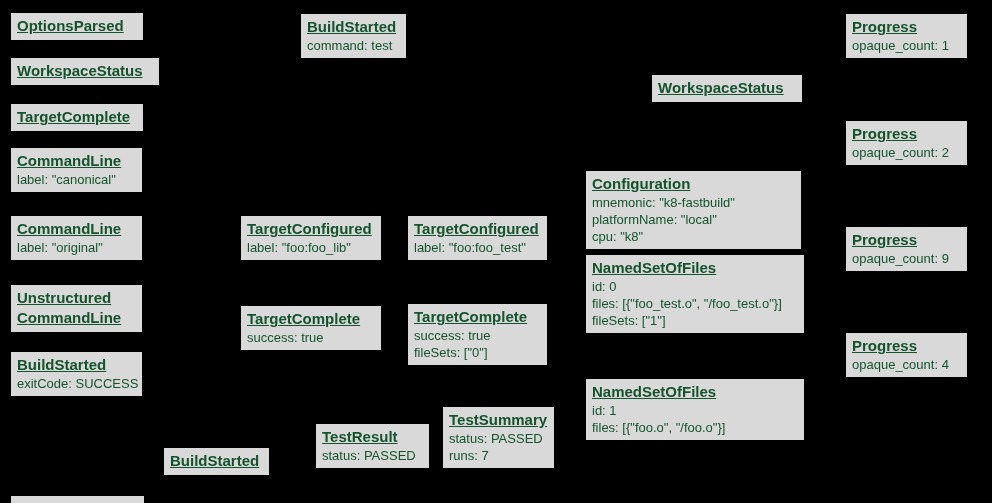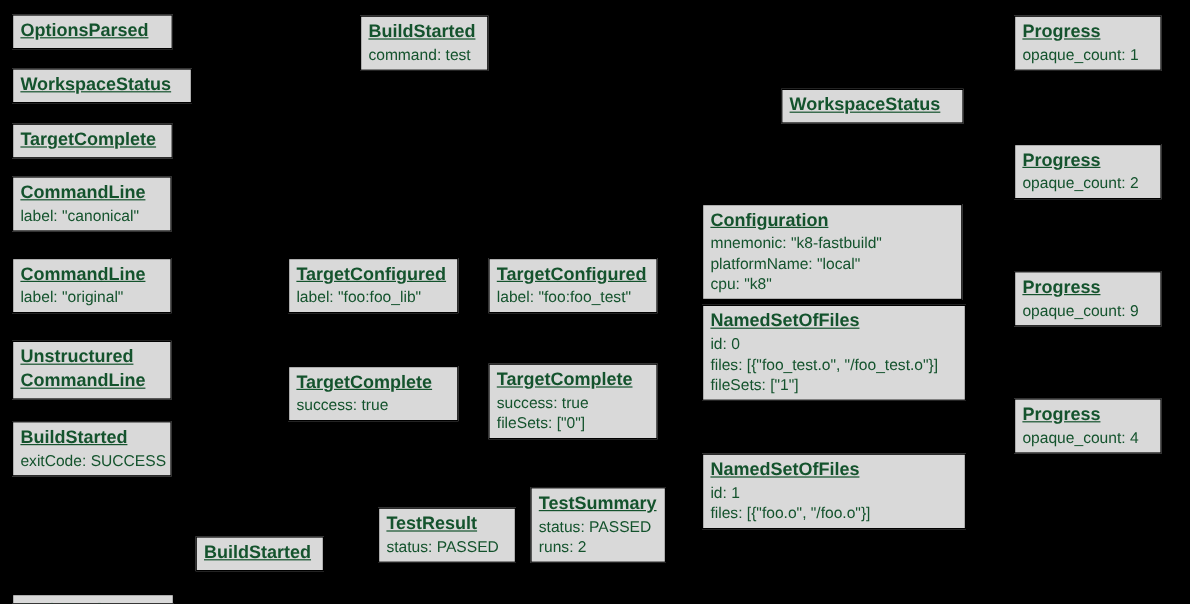--- a/index.html
+++ b/index.html
@@ -104,21 +104,21 @@
   </div>
 
   <div class="node" style="left:315px;top:423px;width:115px;">
     <span class="t">TestResult</span>
     <span class="d">status: PASSED</span>
   </div>
 
   <div class="node" style="left:442px;top:406px;width:113px;">
     <span class="t">TestSummary</span>
     <span class="d">status: PASSED</span>
-    <span class="d">runs: 2</span>
+    <span class="d">runs: 7</span>
   </div>
 
   <div class="node" style="left:651px;top:74px;width:152px;">
     <span class="t">WorkspaceStatus</span>
   </div>
 
   <div class="node" style="left:585px;top:170px;width:217px;">
     <span class="t">Configuration</span>
     <span class="d">mnemonic: "k8-fastbuild"</span>
     <span class="d">platformName: "local"</span>

